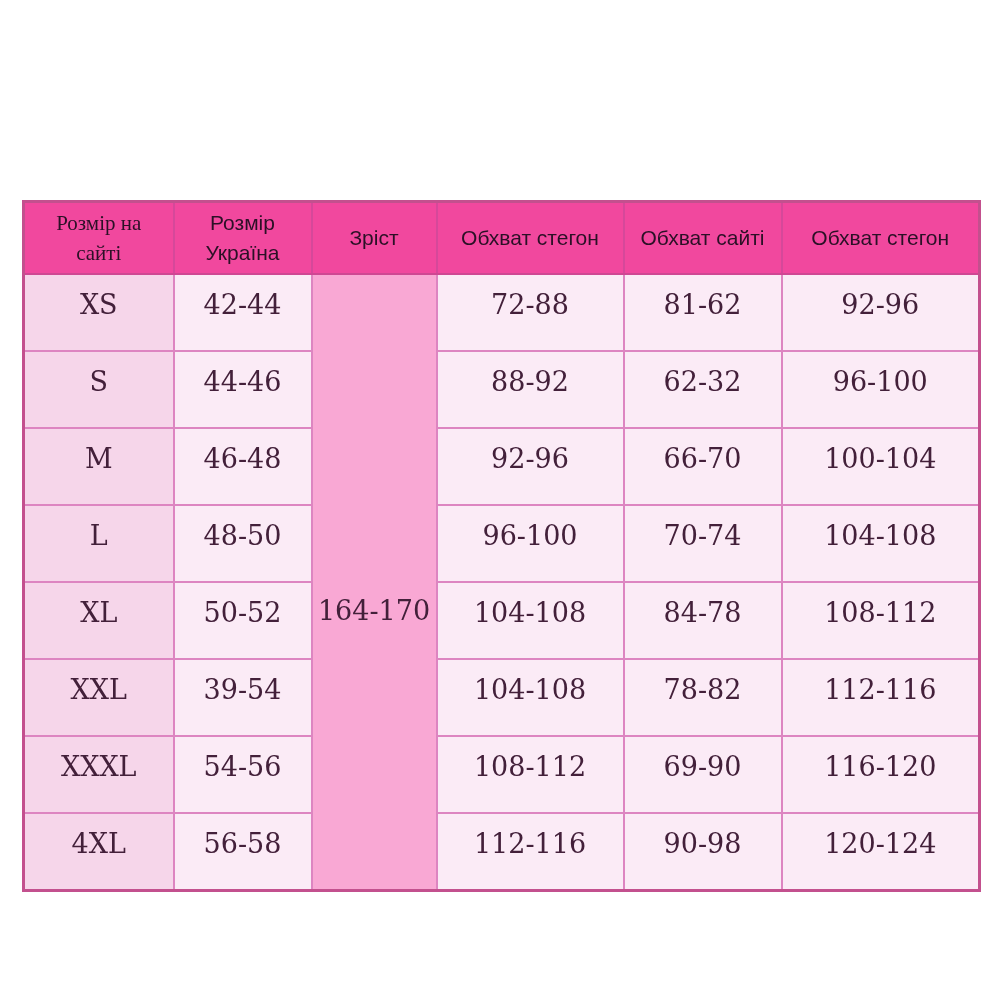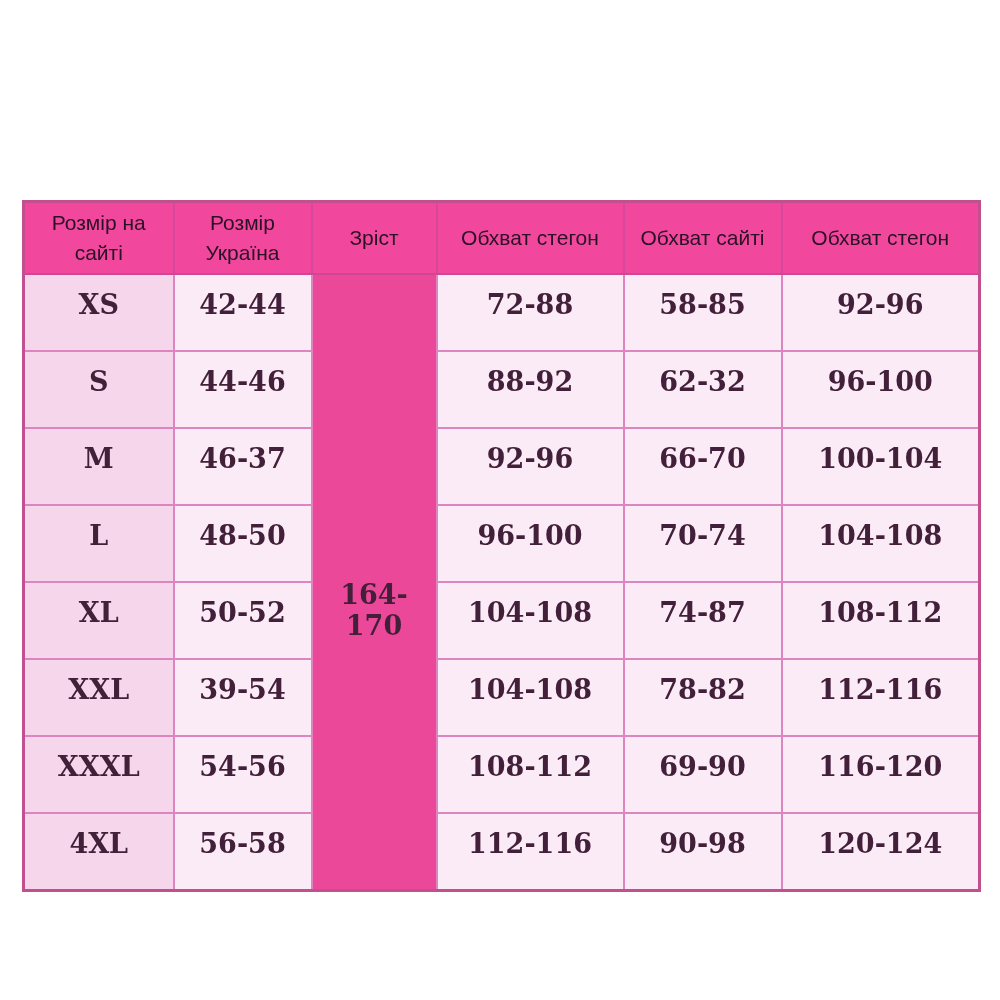--- a/index.html
+++ b/index.html
@@ -47,33 +47,32 @@
   table.size-table td {
     height: 59px;
     background: #fbebf6;
     color: #43203a;
     font-family: "DejaVu Serif", "Liberation Serif", serif;
     font-size: 27px;
     text-align: center;
     vertical-align: middle;
     border: 2px solid #dd85c1;
     padding: 0 4px 16px 4px;
-    font-weight: bold;
   }
   table.size-table td.site-col {
     background: #f6d6ea;
   }
   table.size-table td.height-col {
-    background: #ec4899;
+    background: #f9a8d4;
     padding: 56px 4px 0 4px;
   }
   table.size-table {
     border: 3px solid #c3508e;
   }
-  table.size-table tr.header-row th:first-child { border-left-color: #c3508e; }
+  table.size-table tr.header-row th:first-child { border-left-color: #c3508e; font-family: Liberation Serif, serif; }
   table.size-table tr.header-row th:last-child  { border-right-color: #c3508e; }
 </style>
 </head>
 <body>
 
 <div class="stage">
   <table class="size-table">
     <colgroup>
       <col class="c1">
         <col class="c2">
@@ -91,49 +90,49 @@
         <th>Обхват сайті</th>
         <th>Обхват стегон</th>
       </tr>
     </thead>
     <tbody>
       <tr>
         <td class="site-col">XS</td>
         <td>42-44</td>
         <td class="height-col" rowspan="8">164-170</td>
         <td>72-88</td>
-        <td>58-85</td>
+        <td>81-62</td>
         <td>92-96</td>
       </tr>
       <tr>
         <td class="site-col">S</td>
         <td>44-46</td>
         <td>88-92</td>
         <td>62-32</td>
         <td>96-100</td>
       </tr>
       <tr>
         <td class="site-col">M</td>
-        <td>46-37</td>
+        <td>46-48</td>
         <td>92-96</td>
         <td>66-70</td>
         <td>100-104</td>
       </tr>
       <tr>
         <td class="site-col">L</td>
         <td>48-50</td>
         <td>96-100</td>
         <td>70-74</td>
         <td>104-108</td>
       </tr>
       <tr>
         <td class="site-col">XL</td>
         <td>50-52</td>
         <td>104-108</td>
-        <td>74-87</td>
+        <td>84-78</td>
         <td>108-112</td>
       </tr>
       <tr>
         <td class="site-col">XXL</td>
         <td>39-54</td>
         <td>104-108</td>
         <td>78-82</td>
         <td>112-116</td>
       </tr>
       <tr>

